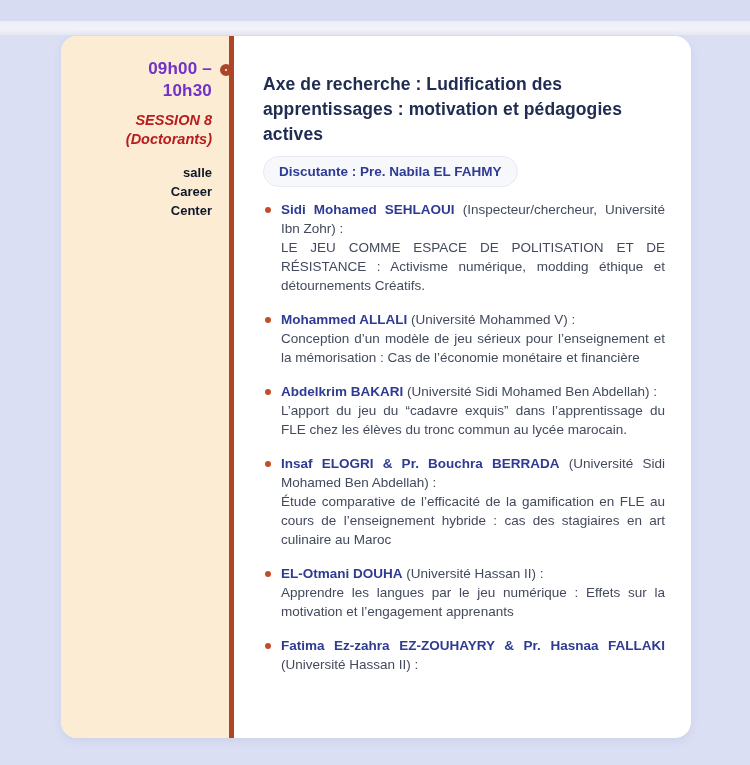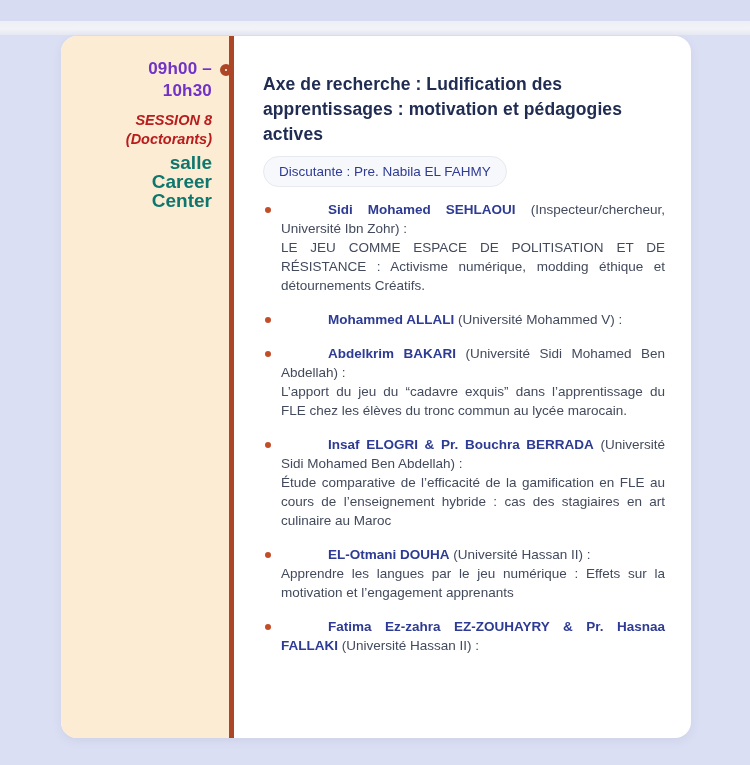--- a/index.html
+++ b/index.html
@@ -44,24 +44,24 @@
   .session-label {
     margin-top: 9px;
     color: #b91c1c;
     font-weight: bold;
     font-size: 14.5px;
     line-height: 19px;
     white-space: pre-line;
     font-style: italic;
   }
   .room {
-    margin-top: 4px;
-    color: #0f766e;
+    margin-top: 14px;
+    color: #0f172a;
     font-weight: bold;
-    font-size: 19px;
+    font-size: 13px;
     line-height: 19px;
     white-space: pre-line;
   }
   .divider {
     width: 5px;
     flex: 0 0 5px;
     background: #ad4627;
   }
   .timeline-dot {
     position: absolute;
@@ -84,21 +84,21 @@
     letter-spacing: 0.1px;
     margin-bottom: 9px;
   }
   .badge {
     display: inline-block;
     background: #f7f8fb;
     border: 1px solid #e7e9f0;
     border-radius: 17px;
     padding: 7px 15px 7px 15px;
     color: #2d3b94;
-    font-weight: normal;
+    font-weight: bold;
     font-size: 13.5px;
     margin-bottom: 13px;
   }
   ul.presentations { list-style: none; }
   li.presentation {
     position: relative;
     padding-left: 18px;
     margin-bottom: 15px;
     font-size: 13.5px;
     line-height: 19px;
@@ -108,21 +108,20 @@
   .bullet {
     position: absolute;
     left: 2px; top: 6.5px;
     width: 6px; height: 6px;
     border-radius: 50%;
     background: #c24d29;
   }
   .speaker {
     color: #2d3b94;
     font-weight: bold;
-    margin-left: 47px;
   }
   .affil { color: #434a5c; }
   .abstract { color: #434a5c; }
 </style>
 </head>
 <body>
 
 <div class="band-top"></div>
 <div class="band-strip"></div>
 
@@ -137,21 +136,21 @@
 Center</div>
   </div>
   <div class="divider"></div>
   <div class="timeline-dot"></div>
   <div class="right-col">
     <h2 class="axis-title">Axe de recherche : Ludification des apprentissages : motivation et pédagogies actives</h2>
     <div class="badge">Discutante : Pre. Nabila EL FAHMY</div>
     <ul class="presentations">
   <li class="presentation"><span class="bullet"></span><span class="speaker">Sidi Mohamed SEHLAOUI</span><span class="affil"> (Inspecteur/chercheur, Université Ibn Zohr) :</span><br><span class="abstract">LE JEU COMME ESPACE DE POLITISATION ET DE RÉSISTANCE : Activisme numérique, modding éthique et détournements Créatifs.</span></li>
 
-  <li class="presentation"><span class="bullet"></span><span class="speaker">Mohammed ALLALI</span><span class="affil"> (Université Mohammed V) :</span><br></li>
+  <li class="presentation"><span class="bullet"></span><span class="speaker">Mohammed ALLALI</span><span class="affil"> (Université Mohammed V) :</span><br><span class="abstract">Conception d’un modèle de jeu sérieux pour l’enseignement et la mémorisation : Cas de l’économie monétaire et financière</span></li>
 
   <li class="presentation"><span class="bullet"></span><span class="speaker">Abdelkrim BAKARI</span><span class="affil"> (Université Sidi Mohamed Ben Abdellah) :</span><br><span class="abstract">L’apport du jeu du “cadavre exquis” dans l’apprentissage du FLE chez les élèves du tronc commun au lycée marocain.</span></li>
 
   <li class="presentation"><span class="bullet"></span><span class="speaker">Insaf ELOGRI &amp; Pr. Bouchra BERRADA</span><span class="affil"> (Université Sidi Mohamed Ben Abdellah) :</span><br><span class="abstract">Étude comparative de l’efficacité de la gamification en FLE au cours de l’enseignement hybride : cas des stagiaires en art culinaire au Maroc</span></li>
 
   <li class="presentation"><span class="bullet"></span><span class="speaker">EL-Otmani DOUHA</span><span class="affil"> (Université Hassan II) :</span><br><span class="abstract">Apprendre les langues par le jeu numérique : Effets sur la motivation et l’engagement apprenants</span></li>
 
   <li class="presentation"><span class="bullet"></span><span class="speaker">Fatima Ez-zahra EZ-ZOUHAYRY &amp; Pr. Hasnaa FALLAKI</span><span class="affil"> (Université Hassan II) :</span><br></li>
 </ul>
   </div>

